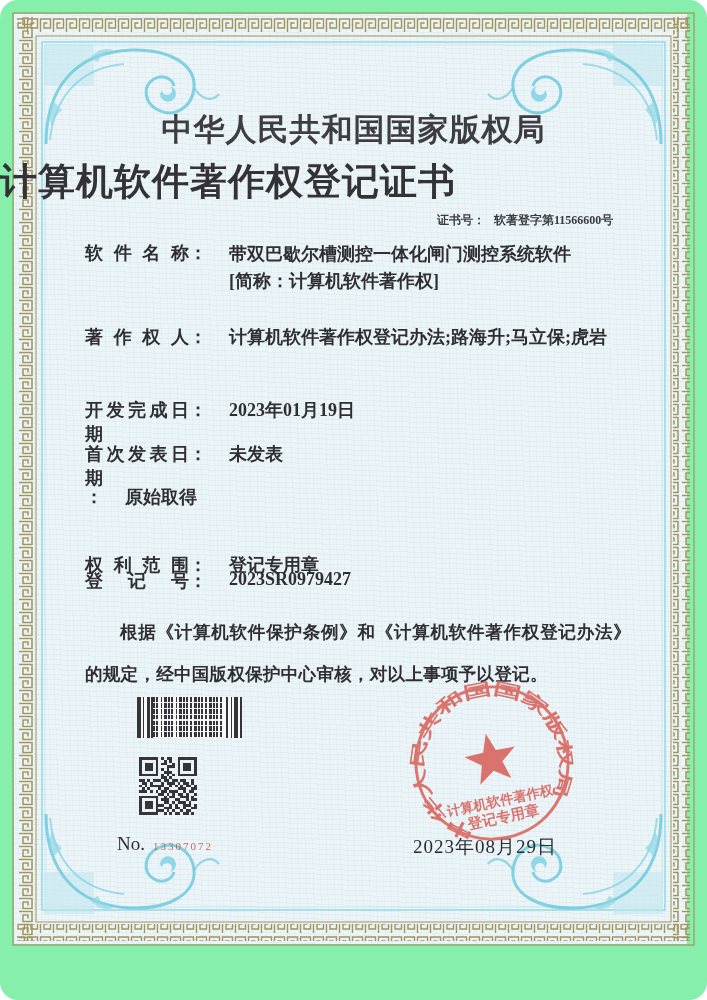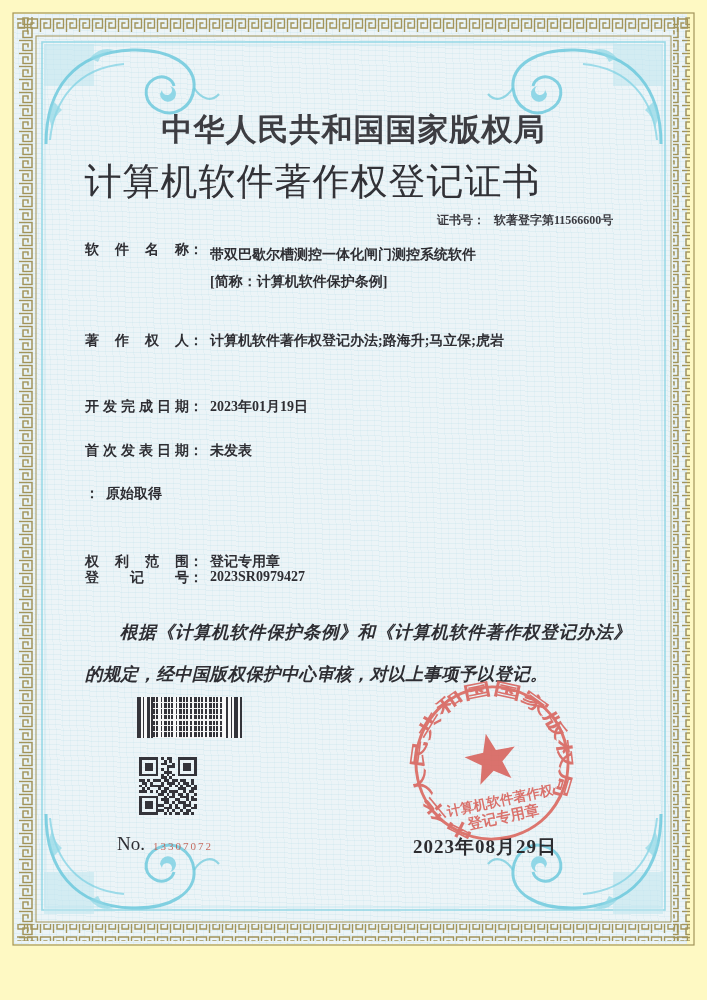--- a/index.html
+++ b/index.html
@@ -1,56 +1,56 @@
 <!DOCTYPE html>
 <html><head>
 <meta charset="utf-8">
 <style>
   html,body{margin:0;padding:0;}
   body{background:#ffffff;width:707px;height:1000px;position:relative;
        font-family:"Liberation Serif","DejaVu Serif",serif;}
-  .page{position:absolute;inset:0;width:707px;height:1000px;background:#fef9c3;overflow:hidden;}
+  .page{position:absolute;inset:0;width:707px;height:1000px;background:#86efac;overflow:hidden;border-radius:18px;}
   .inner{position:absolute;left:14px;top:14px;width:673px;height:930px;
          background:
            repeating-linear-gradient(2deg,  rgba(110,190,210,0.10) 0 1px, transparent 1px 5px),
            repeating-linear-gradient(88deg, rgba(110,190,210,0.07) 0 1px, transparent 1px 7px),
            #ecf4f7;}
   .frame-svg{position:absolute;left:0;top:0;width:707px;height:1000px;pointer-events:none;}
 
   .authority{position:absolute;left:0;top:109px;width:707px;text-align:center;
              font-size:31px;font-weight:bold;color:#3d3d42;letter-spacing:1px;}
-  .cert-title{position:absolute;left:0;top:157px;width:625px;text-align:center;
-              font-size:37px;font-weight:normal;color:#323237;letter-spacing:1px;}
+  .cert-title{position:absolute;left:0;top:157px;width:625px;text-align:left;
+              font-size:37px;font-weight:bold;color:#323237;letter-spacing:1px;}
   .certno{position:absolute;left:437px;top:212px;font-size:12px;color:#3a3a40;font-weight:bold;}
   .certno .certno-value{margin-left:9px;}
 
   .frow{position:absolute;left:85px;display:flex;align-items:flex-start;
-        font-size:14px;font-weight:bold;color:#2e2e33;}
+        font-size:18px;font-weight:bold;color:#2e2e33;}
   .flabel{display:inline-block;width:104px;text-align:justify;text-align-last:justify;}
   .fcolon{display:inline-block;}
-  .fvalue{margin-left:7px;}
+  .fvalue{margin-left:22px;}
   .fvalue .vline{line-height:27px;}
 
   .statement{position:absolute;left:85px;top:611px;width:546px;
              font-size:17.5px;font-weight:bold;color:#2e2e33;line-height:42px;
-             text-indent:2em;text-align:justify;letter-spacing:0.3px;font-style:italic;}
+             text-indent:2em;text-align:justify;letter-spacing:0.3px;}
 
   .barcode{position:absolute;left:137px;top:697px;width:105px;height:41px;display:flex;}
   .bc-left{width:16px;background:linear-gradient(90deg,#34343a 0 4.5px,#f8f8f8 4.5px 6px,#34343a 6px 7.5px,#f8f8f8 7.5px 10px,#34343a 10px 13px,#f8f8f8 13px 14.5px,#34343a 14.5px 16px);}
   .bc-mid{flex:1;background:
       repeating-linear-gradient(0deg,rgba(248,248,248,.95) 0 1.2px,transparent 1.2px 5.8px),
       repeating-linear-gradient(90deg,#34343a 0 2px,#f8f8f8 2px 3.2px,#34343a 3.2px 5px,#f8f8f8 5px 7.5px,#34343a 7.5px 8.5px,#f8f8f8 8.5px 11px,#34343a 11px 14px,#f8f8f8 14px 15px);}
   .bc-right{width:18px;background:linear-gradient(90deg,#f8f8f8 0 1.5px,#34343a 1.5px 4px,#f8f8f8 4px 6.5px,#34343a 6.5px 8px,#f8f8f8 8px 9.5px,#34343a 9.5px 14px,#f8f8f8 14px 15.5px,#34343a 15.5px 18px);}
 
   .qr{position:absolute;left:139px;top:757px;width:58px;height:58px;}
 
   .no-line{position:absolute;left:117px;top:833px;font-size:19px;color:#2e2e33;}
   .no-serial{color:#c05547;font-size:11px;letter-spacing:2px;margin-left:8px;opacity:.85;}
 
-  .issue-date{position:absolute;left:413px;top:834px;font-size:19px;font-weight:bold;color:#2c2c30;letter-spacing:1px;}
+  .issue-date{position:absolute;left:413px;top:834px;font-size:19px;font-weight:normal;color:#2c2c30;letter-spacing:1px;}
 
   .seal{position:absolute;left:406px;top:677px;width:172px;height:172px;
         font-family:"Liberation Sans","DejaVu Sans",sans-serif;}
 </style>
 </head>
 <body>
 
 <div class="page">
   <div class="inner"></div>
 
@@ -95,25 +95,25 @@
   <div class="cert-title">计算机软件著作权登记证书</div>
   <div class="certno">
     <span>证书号：</span><span class="certno-value">软著登字第11566600号</span>
   </div>
 
   <div class="frow" style="top:241px">
     <span class="flabel">软件名称</span>
       <span class="fcolon">：</span>
     <div class="fvalue">
       <div class="vline">带双巴歇尔槽测控一体化闸门测控系统软件</div>
-      <div class="vline">[简称：计算机软件保护条例]</div>
+      <div class="vline">[简称：计算机软件著作权]</div>
     </div>
   </div>
 
-  <div class="frow" style="top:332px">
+  <div class="frow" style="top:325px">
     <span class="flabel">著作权人</span>
       <span class="fcolon">：</span>
     <div class="fvalue">计算机软件著作权登记办法;路海升;马立保;虎岩</div>
   </div>
 
   <div class="frow" style="top:398px">
     <span class="flabel">开发完成日期</span>
       <span class="fcolon">：</span>
     <div class="fvalue">2023年01月19日</div>
   </div>

